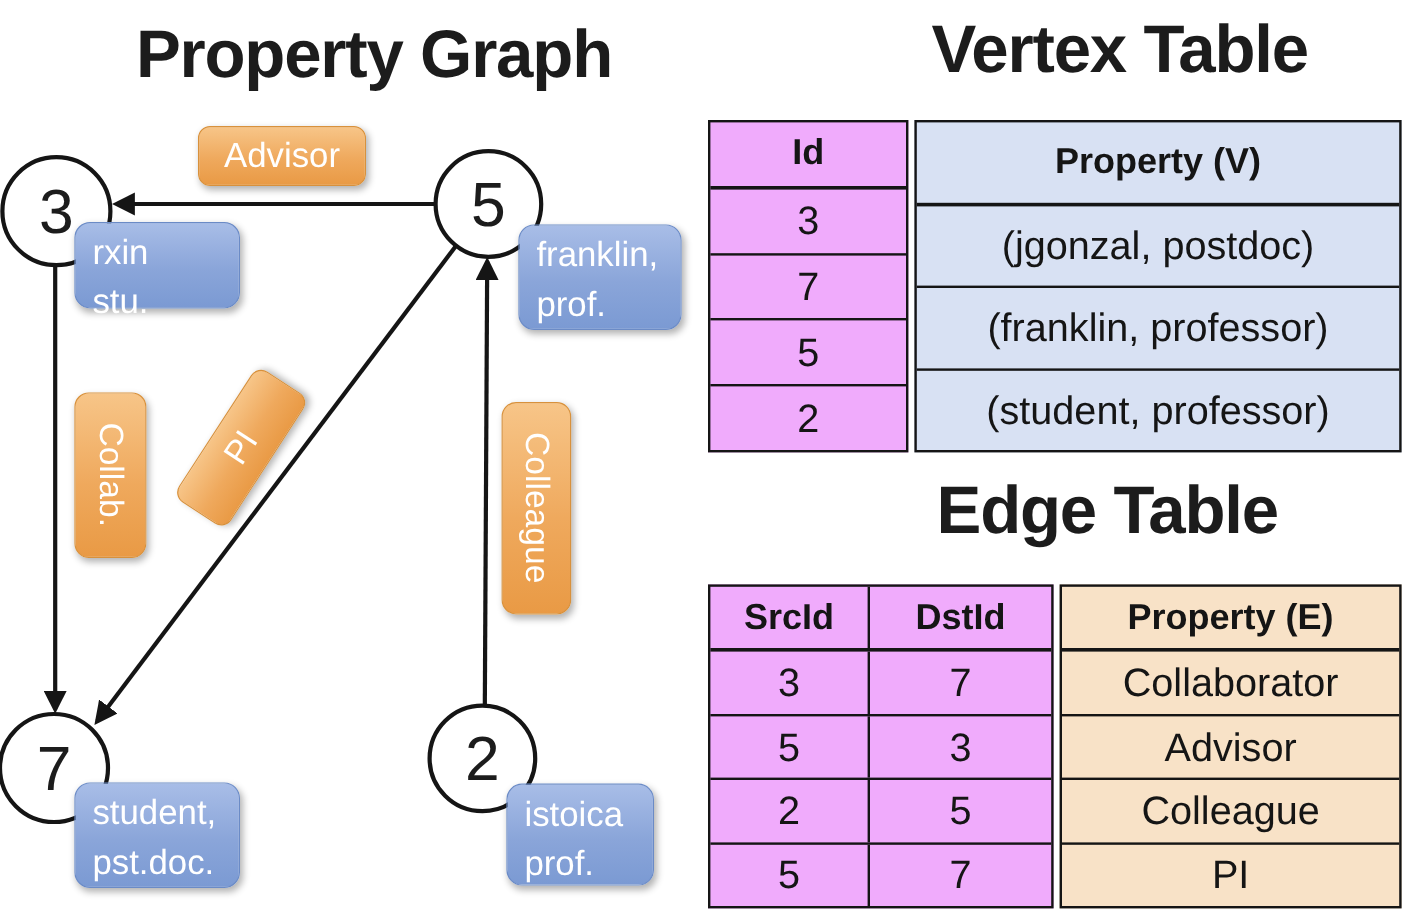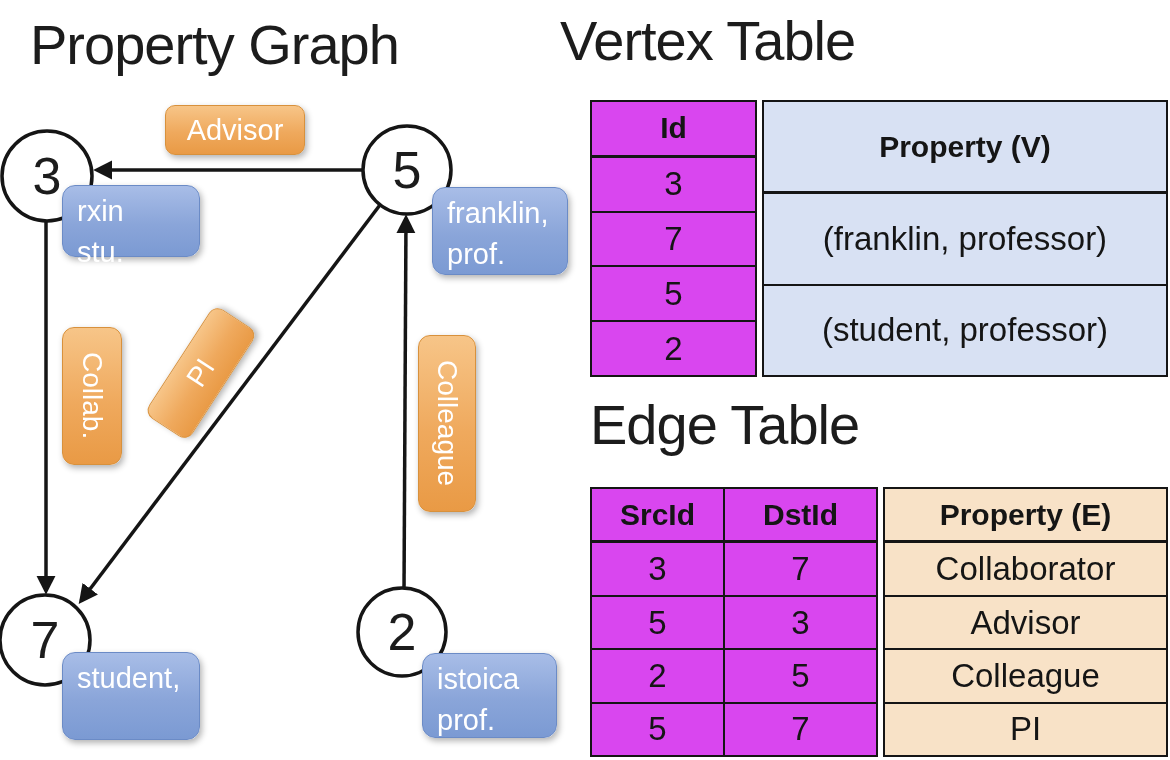--- a/index.html
+++ b/index.html
@@ -1,21 +1,21 @@
 <!DOCTYPE html>
 <html><head>
 <meta charset="utf-8">
 <style>
   html,body{margin:0;padding:0;background:#fff;}
   .stage{
     position:relative;width:1170px;height:760px;background:#fff;overflow:hidden;
     font-family:"Liberation Sans","DejaVu Sans",sans-serif;color:#151515;
   }
   .title{
-    position:absolute;text-align:left;font-size:56px;font-weight:400;
+    position:absolute;text-align:right;font-size:56px;font-weight:700;
     letter-spacing:-1px;color:#1c1c1c;white-space:nowrap;
   }
   #graph-title{left:30px;top:12px;width:480px;}
   #vertex-title{left:560px;top:8px;width:530px;}
   #edge-title{left:590px;top:392px;width:475px;}
 
   svg.graph{position:absolute;left:0;top:0;}
 
   
   .elabel{
@@ -35,26 +35,26 @@
     position:absolute;
     background:linear-gradient(180deg,#a8bde7 0%,#8aa5d9 55%,#7b9ad3 100%);
     border:1px solid #6b8bc6;border-radius:13px;color:#fff;
     box-shadow:2px 3px 6px rgba(0,0,0,0.30);
     font-size:29px;line-height:1.4;padding:5px 6px 0 14px;box-sizing:border-box;
   }
   .vlabel span{display:block;}
   #rxin-box{left:62px;top:185px;width:138px;height:72px;}
   #franklin-box{left:432px;top:187px;width:136px;height:88px;}
   #jgonzal-box{left:62px;top:652px;width:138px;height:88px;}
-  #istoica-box{left:422px;top:653px;width:135px;height:85px;}
+  #istoica-box{left:422px;top:653px;width:123px;height:85px;}
 
   
   .tcol{
     position:absolute;border:2px solid #151515;box-sizing:border-box;
-    display:flex;flex-direction:column;background:#d946ef;
+    display:flex;flex-direction:column;background:#f0abfc;
   }
   .trow{flex:1;display:flex;align-items:center;justify-content:center;font-size:33px;}
   .trow + .trow{border-top:2px solid #151515;}
   .trow:nth-child(2){border-top-width:3px;}
   .trow.head{font-size:30px;font-weight:700;}
   .tworow{display:grid;grid-template-columns:133px 1fr;}
   .tworow > div{display:flex;align-items:center;justify-content:center;}
   .tworow > div:first-child{border-right:2px solid #151515;height:100%;}
   #vt-id  {left:590px;top:100px;width:167px;height:277px;}
   #vt-prop{left:762px;top:100px;width:406px;height:277px;background:#d8e1f3;justify-content:flex-end;}
@@ -101,35 +101,37 @@
   <div class="vlabel" id="rxin-box">
     <span>rxin</span>
     <span>stu.</span>
   </div>
   <div class="vlabel" id="franklin-box">
     <span>franklin,</span>
     <span>prof.</span>
   </div>
   <div class="vlabel" id="jgonzal-box">
     <span>student,</span>
+    <span>pst.doc.</span>
   </div>
   <div class="vlabel" id="istoica-box">
     <span>istoica</span>
     <span>prof.</span>
   </div>
 
   <div class="tcol" id="vt-id">
     <div class="trow head">Id</div>
     <div class="trow">3</div>
     <div class="trow">7</div>
     <div class="trow">5</div>
     <div class="trow">2</div>
   </div>
   <div class="tcol" id="vt-prop">
     <div class="trow head">Property (V)</div>
+    <div class="trow">(jgonzal, postdoc)</div>
     <div class="trow">(franklin, professor)</div>
     <div class="trow">(student, professor)</div>
   </div>
 
   <div class="tcol" id="et-ids">
     <div class="trow head tworow">
       <div>SrcId</div>
       <div>DstId</div>
     </div>
     <div class="trow tworow">

